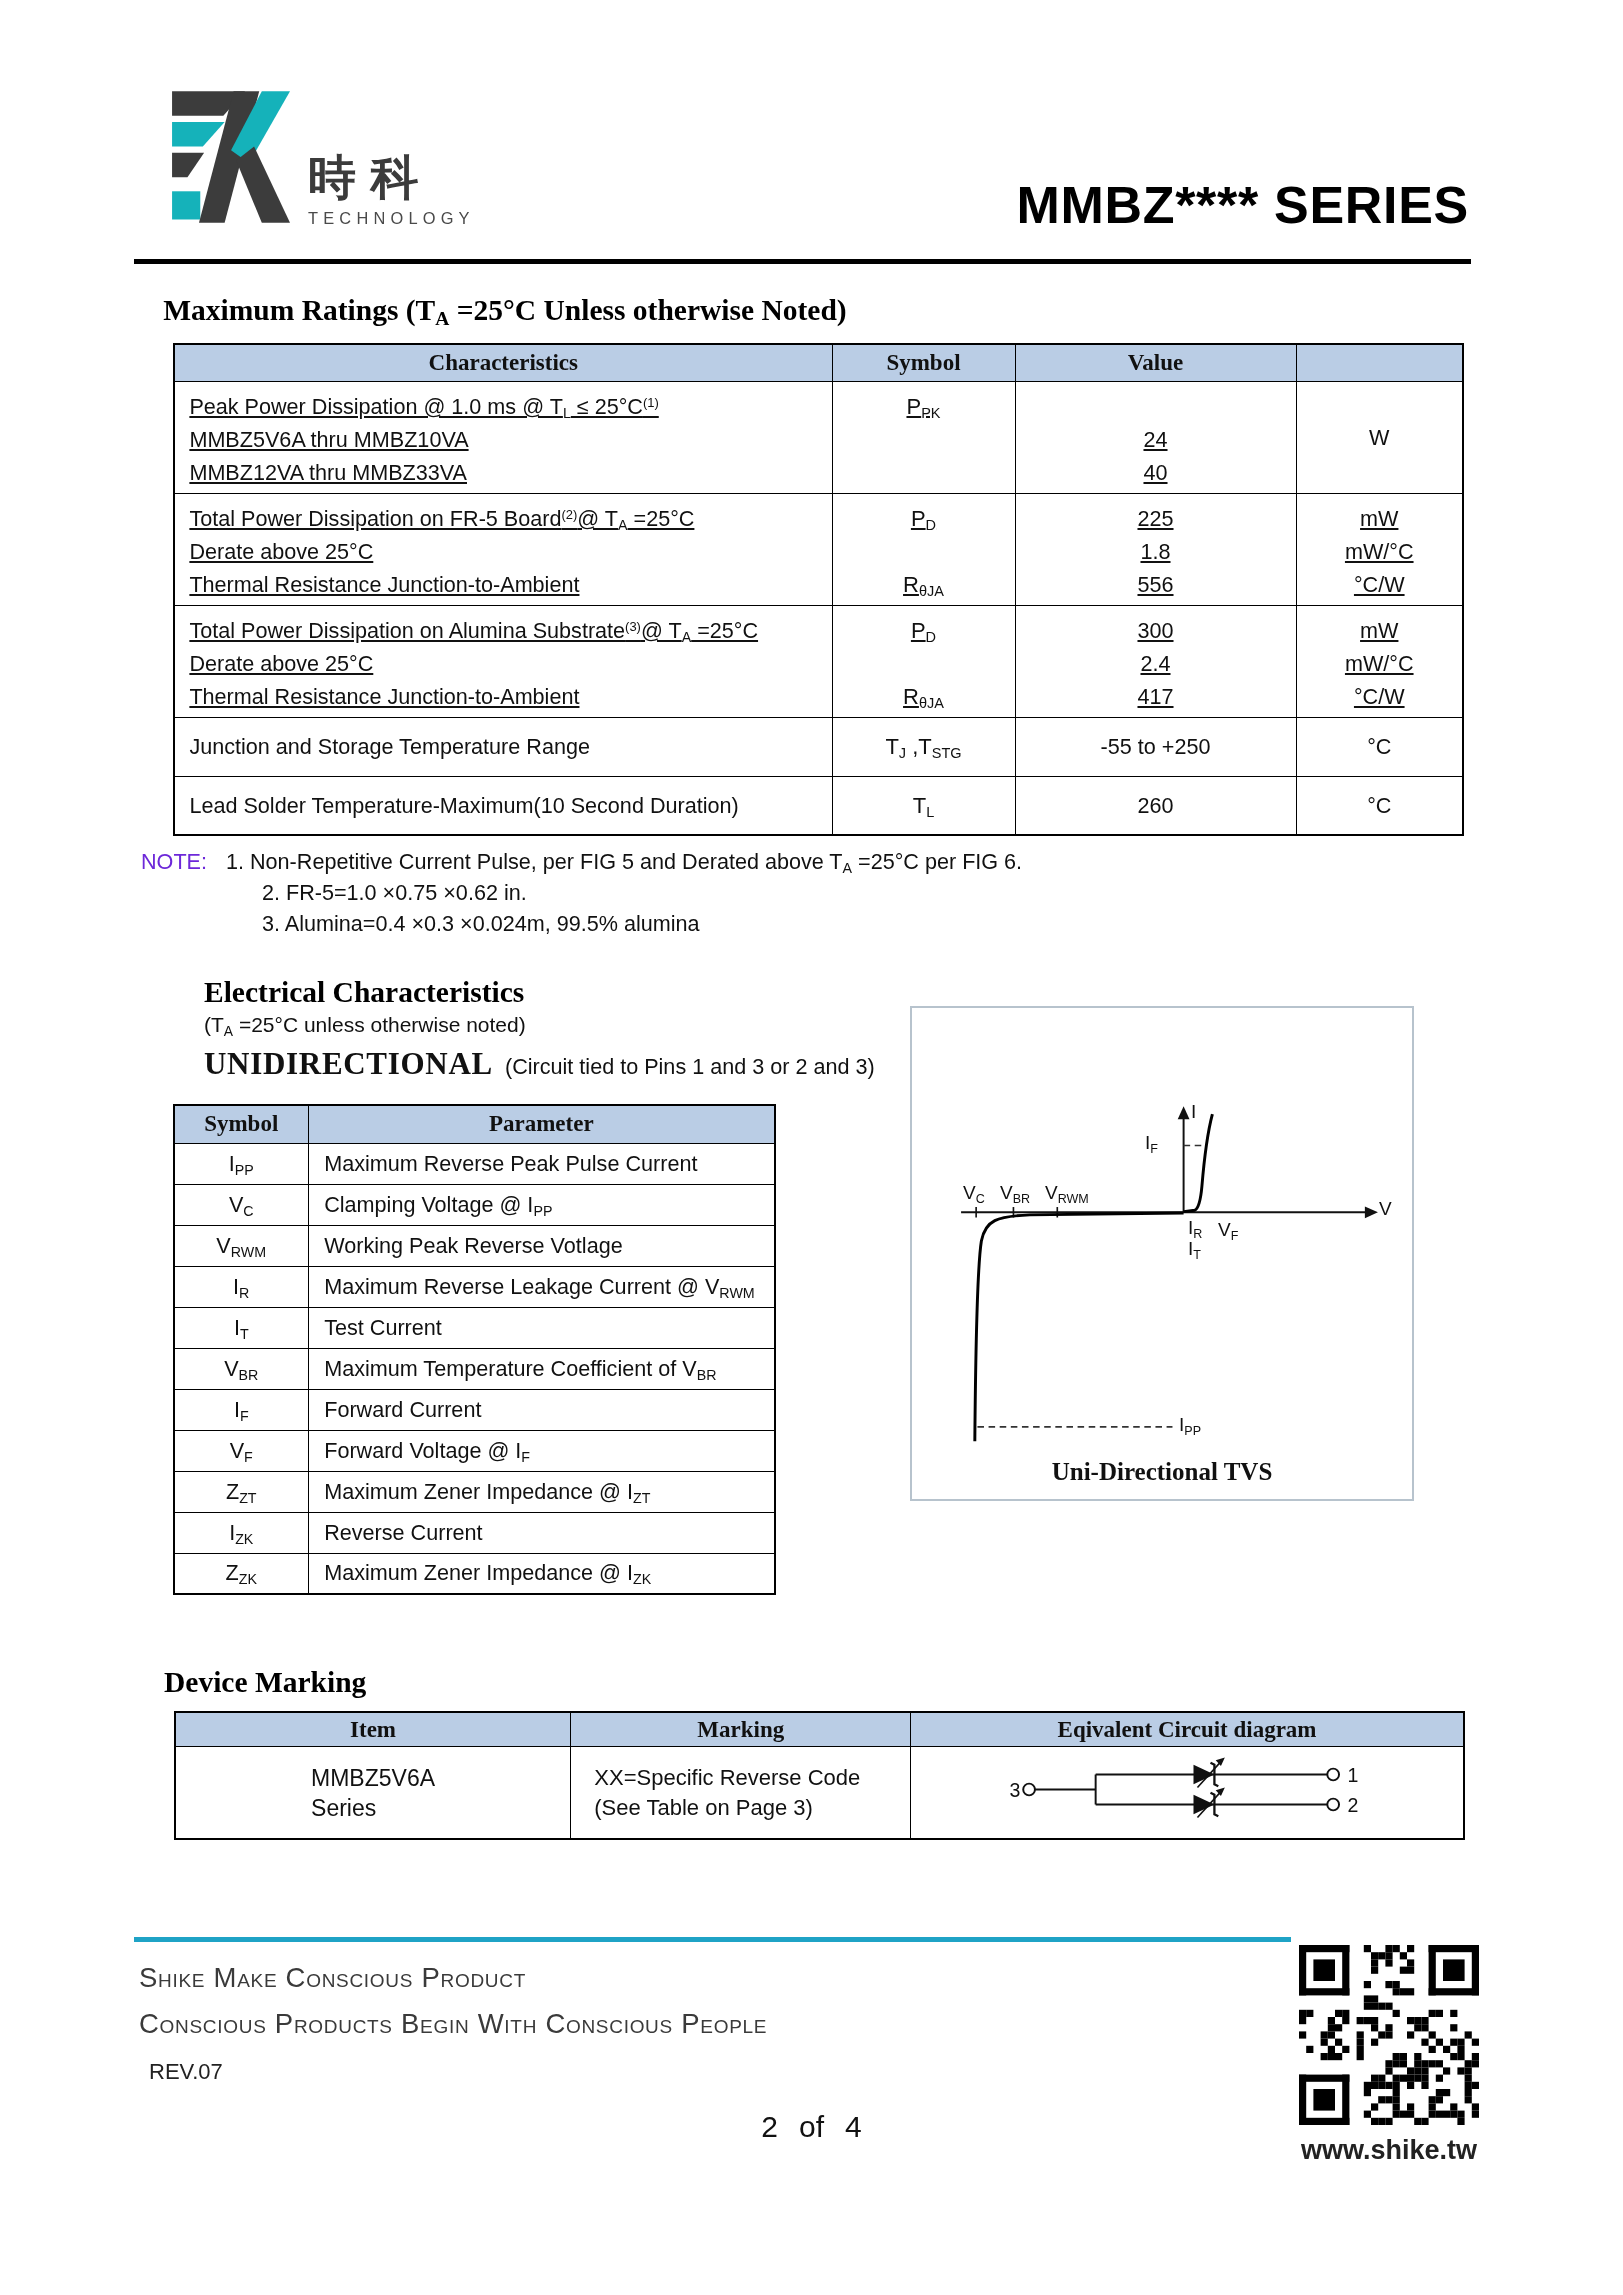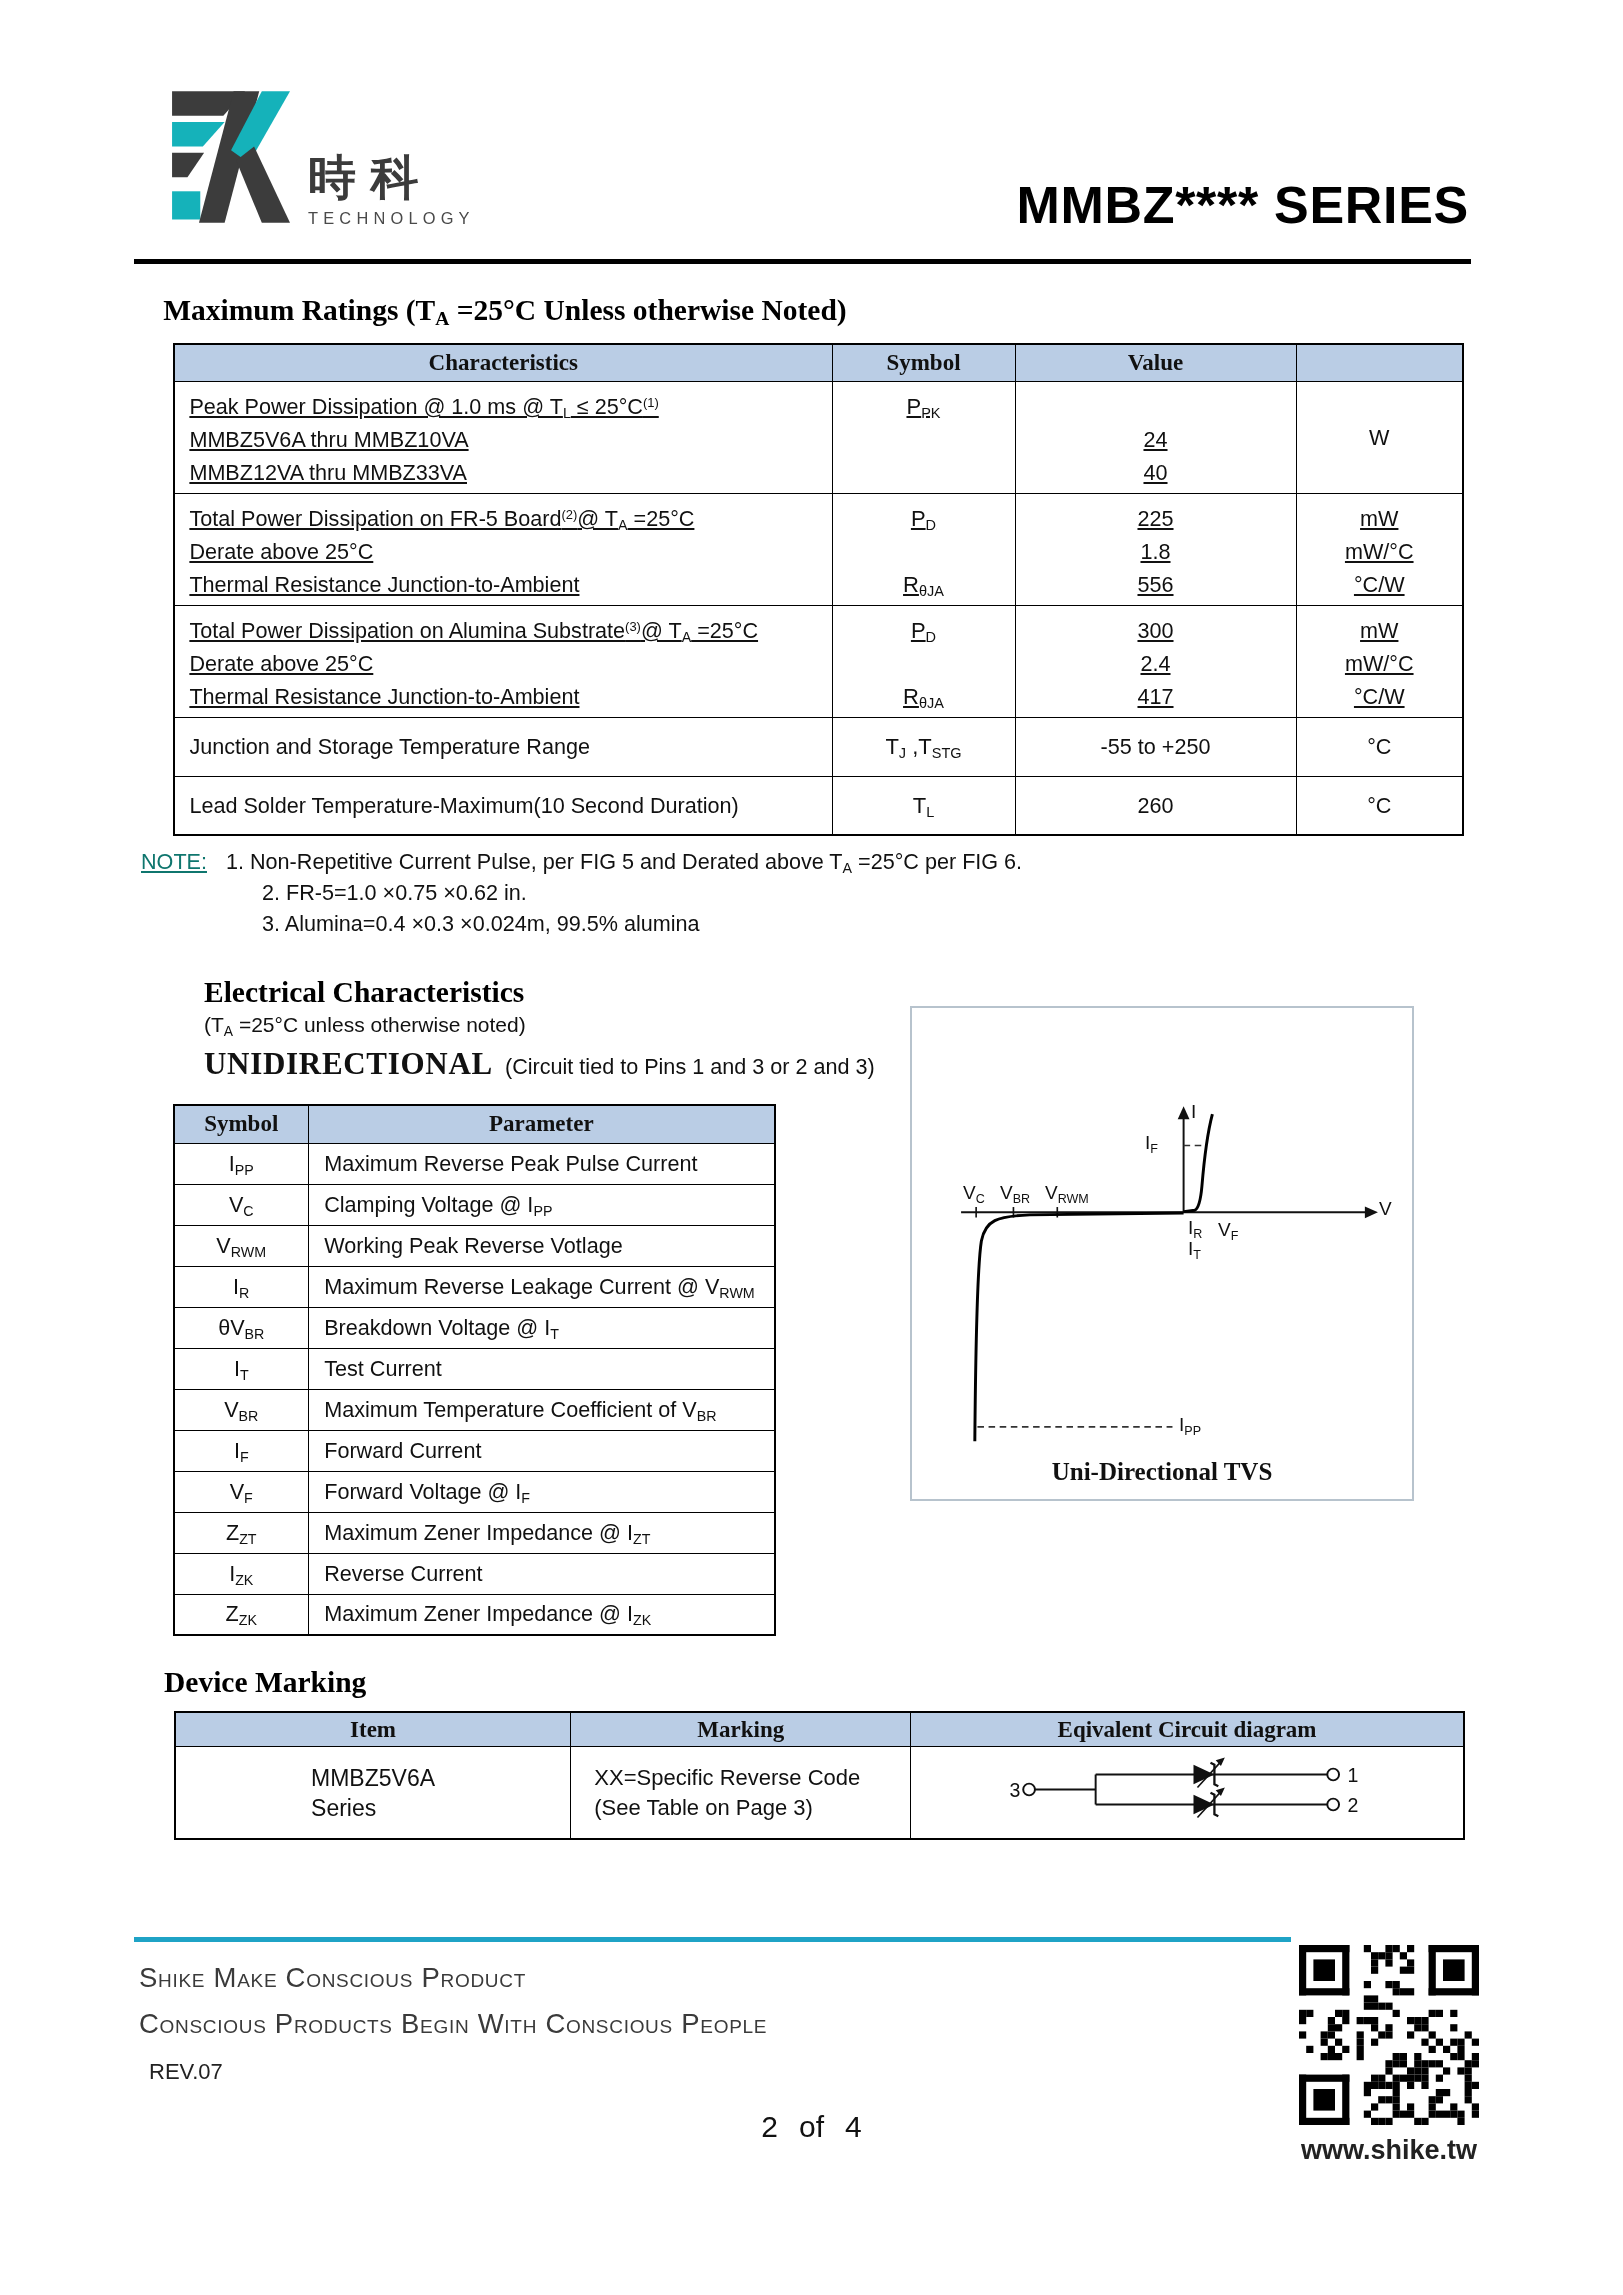--- a/index.html
+++ b/index.html
@@ -43,21 +43,21 @@
   .mr-table .vt.c-char{text-align:left;padding-left:14.4px;padding-right:5.2px;}
   .mr-table .vmid{vertical-align:middle;text-align:center;}
   .mr-table .vml{vertical-align:middle;text-align:left;padding-left:14.4px;}
   .mr-table .r-mid td{height:59px;}
   .ln{height:33px;line-height:33px;white-space:nowrap;}
   .sym-txt{font-size:22px;}
 
   
   .notes{position:absolute;left:141px;top:846px;font-size:21.6px;line-height:31px;color:#111;}
   .note-row{display:flex;}
-  .note-label{display:inline-block;width:85px;font-weight:bold;color:#0f766e;font-weight:normal;text-decoration:underline;}
+  .note-label{display:inline-block;width:85px;font-weight:bold;color:#6d28d9;font-weight:normal;}
   .note-spacer{display:inline-block;width:121px;}
 
   
   .elec-head{position:absolute;left:164px;top:975px;margin-left:40px;}
   .elec-cond{font-size:21px;margin-top:3.9px;color:#111;}
   .uni-line{margin-top:9.2px;white-space:nowrap;}
   .uni{font-family:"Liberation Serif",serif;font-size:31px;font-weight:700;letter-spacing:0.7px;}
   .uni-note{font-size:21.6px;margin-left:9.2px;}
   .elec-table-wrap{position:absolute;left:173px;top:1104px;}
   .elec-table{width:603px;font-size:21.6px;}
@@ -268,24 +268,20 @@
             <td class="sym">V<sub>C</sub></td>
             <td class="par">Clamping Voltage @ I<sub>PP</sub></td>
           </tr>
         <tr>
             <td class="sym">V<sub>RWM</sub></td>
             <td class="par">Working Peak Reverse Votlage</td>
           </tr>
         <tr>
             <td class="sym">I<sub>R</sub></td>
             <td class="par">Maximum Reverse Leakage Current @ V<sub>RWM</sub></td>
-          </tr>
-        <tr>
-            <td class="sym">θV<sub>BR</sub></td>
-            <td class="par">Breakdown Voltage @ I<sub>T</sub></td>
           </tr>
         <tr>
             <td class="sym">I<sub>T</sub></td>
             <td class="par">Test Current</td>
           </tr>
         <tr>
             <td class="sym">V<sub>BR</sub></td>
             <td class="par">Maximum Temperature Coefficient of V<sub>BR</sub></td>
           </tr>
         <tr>

